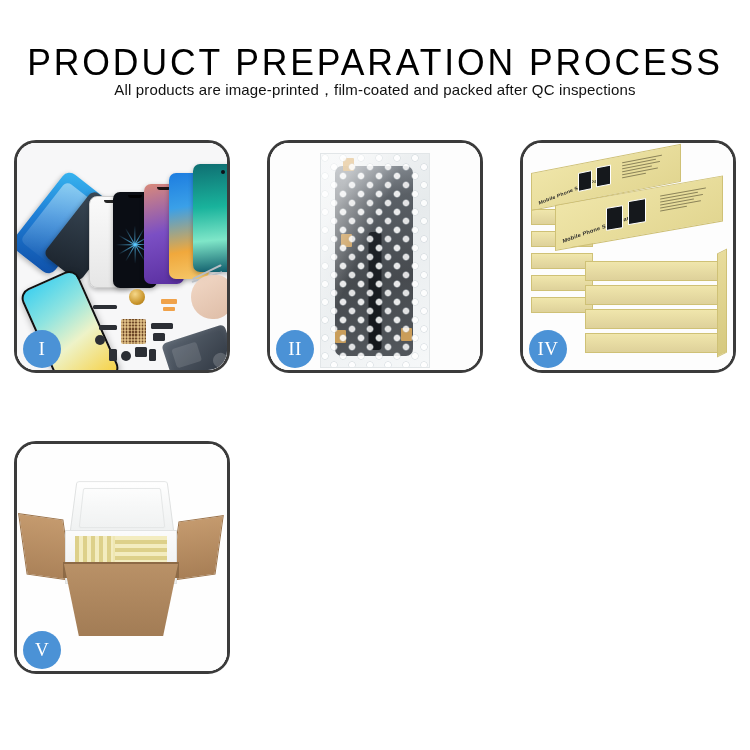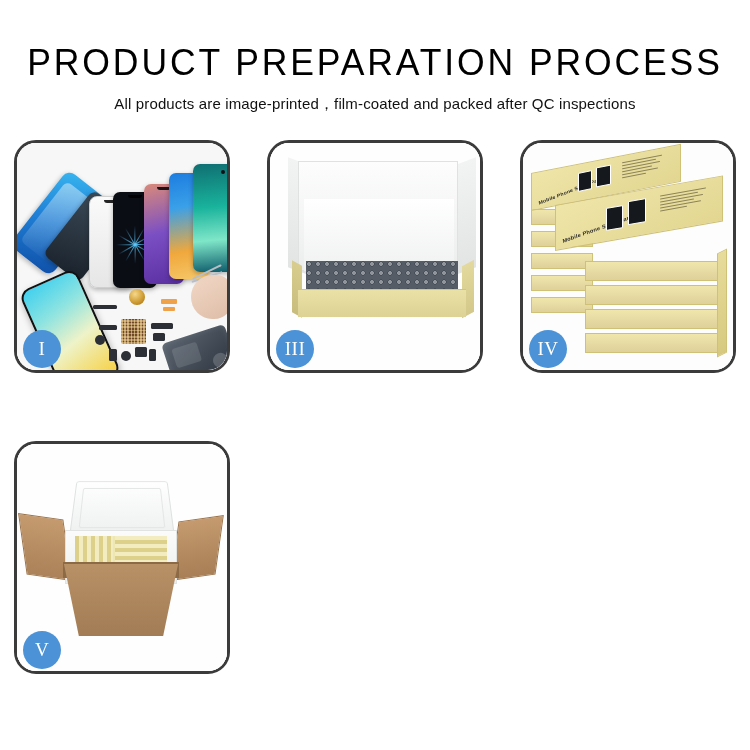--- a/index.html
+++ b/index.html
@@ -22,21 +22,20 @@
     line-height: 1;
     margin-top: 44px;
     transform: scaleX(0.96);
   }
   .subtitle {
     font-family: "Liberation Sans", sans-serif;
     font-size: 15px;
     font-weight: 400;
     color: #111;
     letter-spacing: 0.15px;
-    margin-top: 14px;
   }
 
   
   .grid {
     position:absolute; left:14px; top:140px;
     width: 722px; height: 540px;
     display: grid;
     grid-template-columns: 216px 216px 216px;
     grid-template-rows: 233px 233px;
     column-gap: 37px;
@@ -298,35 +297,37 @@
         <span class="tweez">
             <i></i>
             <i></i>
           </span>
         <span class="hand"></span>
 
         <div class="badge">I</div>
       </div>
     </div>
 
-
     <div class="panel">
       <div class="stage">
-        <div class="p3bg"></div>
-        <div class="b3lidL"></div>
-        <div class="b3lidR"></div>
-        <div class="b3lid"></div>
-        <div class="b3foam"></div>
-        <div class="b3inner"></div>
-        <div class="b3left"></div>
-        <div class="b3right"></div>
-        <div class="b3front"></div>
-        <div class="badge">III</div>
+        <div class="p2bg"></div>
+        <div class="bag">
+          <span class="part2"></span>
+          <span class="ribbon"></span>
+          <span class="tapey" style="left:22px;top:4px"></span>
+          <span class="tapey" style="left:20px;top:80px"></span>
+          <span class="tapey" style="left:14px;top:176px"></span>
+          <span class="tapey" style="left:80px;top:174px"></span>
+          <span class="bubbles"></span>
+          <span class="gloss2"></span>
+        </div>
+        <div class="badge">II</div>
       </div>
     </div>
+
 
     <div class="panel">
       <div class="stage">
         <div class="p4bg"></div>
 
         <div class="boxf y-front" style="left:8px;top:66px;width:62px;height:16px"></div>
         <div class="boxf y-front" style="left:8px;top:88px;width:62px;height:16px"></div>
         <div class="boxf y-front" style="left:8px;top:110px;width:62px;height:16px"></div>
         <div class="boxf y-front" style="left:8px;top:132px;width:62px;height:16px"></div>
         <div class="boxf y-front" style="left:8px;top:154px;width:62px;height:16px"></div>

